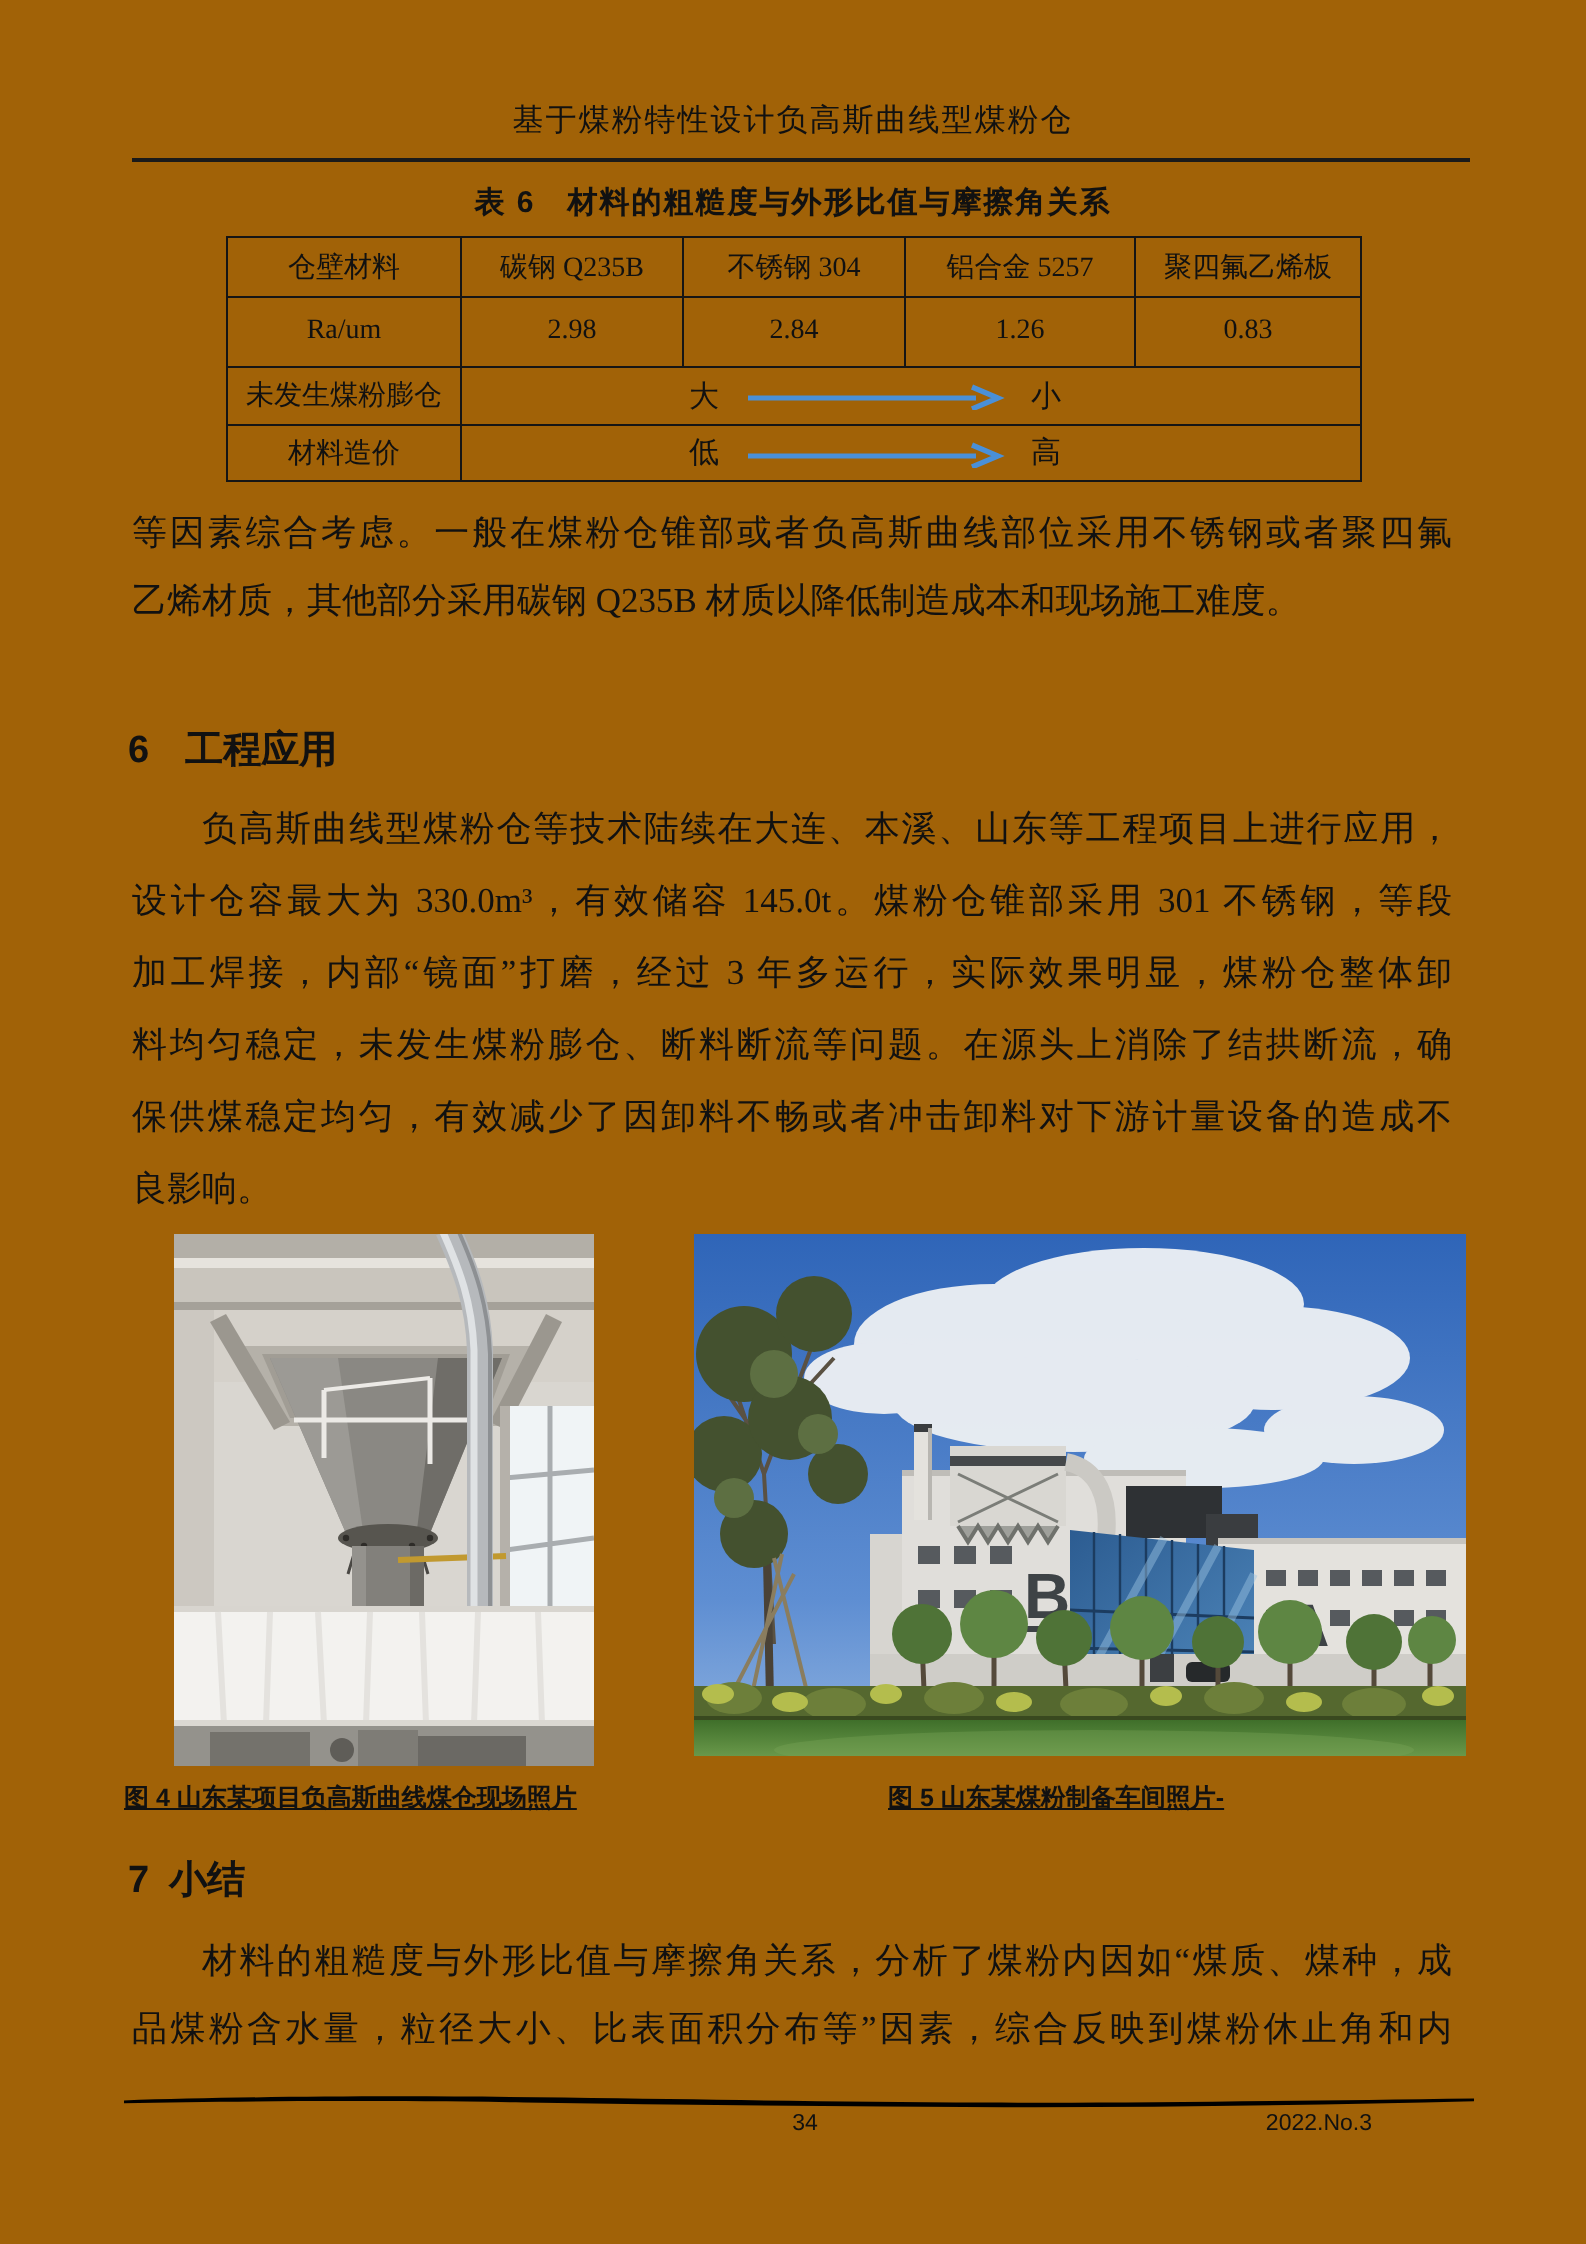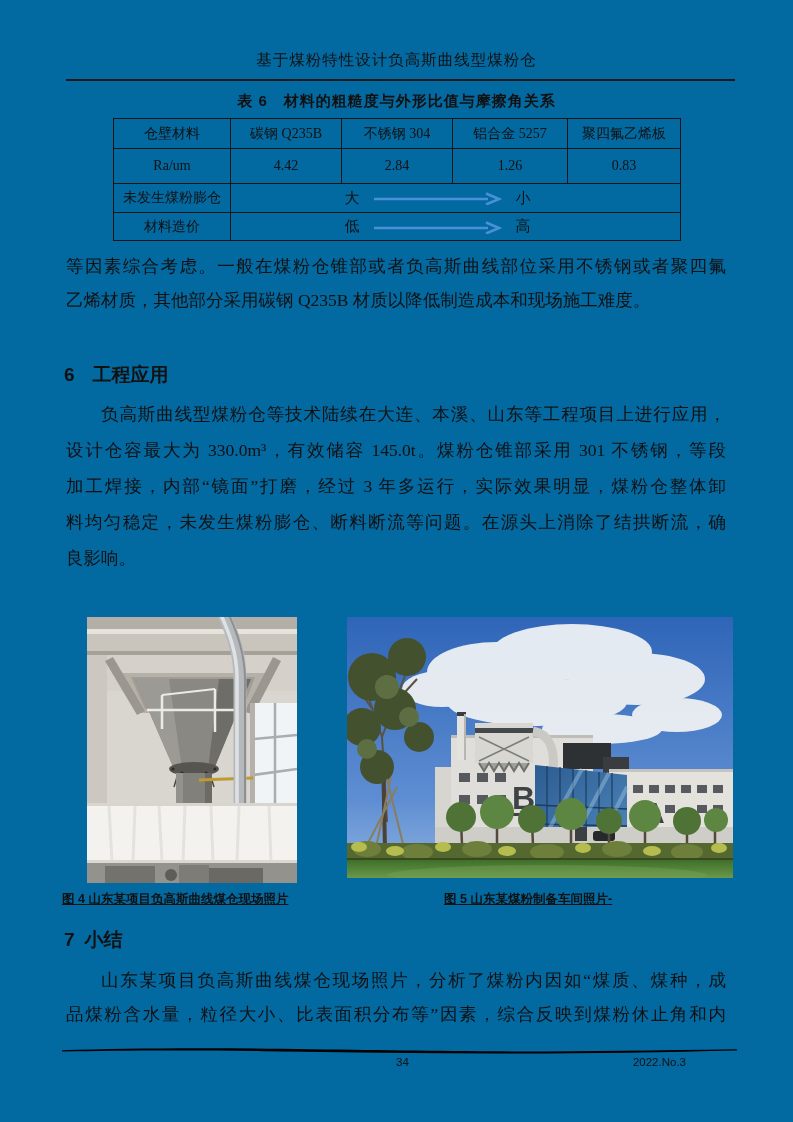--- a/index.html
+++ b/index.html
@@ -1,16 +1,16 @@
 <!DOCTYPE html>
 <html><head>
 <meta charset="utf-8">
 <style>
   html,body{margin:0;padding:0;background:#ffffff;}
-  .page{position:relative;width:793px;height:1122px;background:#0369a1;overflow:hidden;
+  .page{position:relative;width:793px;height:1122px;background:#a16207;overflow:hidden;
         font-family:"Liberation Serif","DejaVu Serif",serif;color:#111;}
   .abs{position:absolute;}
 
   
   .running-title{top:50px;left:0;right:0;text-align:center;font-size:15.5px;letter-spacing:1px;}
   .header-rule{top:79px;left:66px;width:669px;height:2px;background:#1a1a1a;}
 
   
   .table-caption{top:92px;left:0;right:0;text-align:center;font-weight:bold;font-size:15px;
                  font-family:"Liberation Sans","DejaVu Sans",sans-serif;letter-spacing:1px;}
@@ -64,21 +64,21 @@
     <tbody>
     <tr class="r1">
       <td>仓壁材料</td>
       <td>碳钢 Q235B</td>
       <td>不锈钢 304</td>
       <td>铝合金 5257</td>
       <td>聚四氟乙烯板</td>
     </tr>
     <tr class="r2">
       <td>Ra/um</td>
-      <td>4.42</td>
+      <td>2.98</td>
       <td>2.84</td>
       <td>1.26</td>
       <td>0.83</td>
     </tr>
     <tr class="r3">
       <td>未发生煤粉膨仓</td>
       <td colspan="4">
         <div class="arrowbox">
           <span>大</span>
           <svg width="132" height="14" viewBox="0 0 132 14">
@@ -113,20 +113,21 @@
   <div class="abs heading h6" style="top:362px">
     <span class="hnum">6</span>
     <span>工程应用</span>
   </div>
 
   <div class="abs para p2" style="top:396px">
     <div class="line just indent">负高斯曲线型煤粉仓等技术陆续在大连、本溪、山东等工程项目上进行应用，</div>
     <div class="line just">设计仓容最大为 330.0m³，有效储容 145.0t。煤粉仓锥部采用 301 不锈钢，等段</div>
     <div class="line just">加工焊接，内部“镜面”打磨，经过 3 年多运行，实际效果明显，煤粉仓整体卸</div>
     <div class="line just">料均匀稳定，未发生煤粉膨仓、断料断流等问题。在源头上消除了结拱断流，确</div>
+    <div class="line just">保供煤稳定均匀，有效减少了因卸料不畅或者冲击卸料对下游计量设备的造成不</div>
     <div class="line">良影响。</div>
   </div>
 
   <div class="abs photo" style="top:617px;left:87px;width:210px;height:266px">
     <svg width="210" height="266" viewBox="0 0 210 266">
       <rect width="210" height="266" fill="#d9d6d0"></rect>
       <rect y="0" width="210" height="12" fill="#b3afa7"></rect>
       <rect y="12" width="210" height="5" fill="#e6e3dd"></rect>
       <rect y="17" width="210" height="19" fill="#c9c5bd"></rect>
       <rect y="34" width="210" height="4" fill="#a5a199"></rect>
@@ -302,21 +303,21 @@
 
   <div class="abs cap" style="top:891px;left:62px">图 4 山东某项目负高斯曲线煤仓现场照片</div>
   <div class="abs cap" style="top:891px;left:444px">图 5 山东某煤粉制备车间照片-</div>
 
   <div class="abs heading h7" style="top:927px">
     <span class="hnum">7</span>
     <span>小结</span>
   </div>
 
   <div class="abs para p3" style="top:963px">
-    <div class="line just indent">山东某项目负高斯曲线煤仓现场照片，分析了煤粉内因如“煤质、煤种，成</div>
+    <div class="line just indent">材料的粗糙度与外形比值与摩擦角关系，分析了煤粉内因如“煤质、煤种，成</div>
     <div class="line just">品煤粉含水量，粒径大小、比表面积分布等”因素，综合反映到煤粉休止角和内</div>
   </div>
 
   <svg class="abs footer-rule" width="676" height="10" viewBox="0 0 676 10">
     <path d="M0,4.2 C60,2.2 140,1.6 220,2.8 C300,4.0 360,4.8 430,5.3 C500,5.8 580,4.4 675,3.2
              L675,4.6 C600,6.4 520,7.8 440,7.6 C360,7.4 280,6.4 200,5.2 C120,4.0 50,4.6 0,5.6 Z" fill="#000"></path>
   </svg>
   <div class="abs pageno">34</div>
   <div class="abs issue">2022.No.3</div>
 

